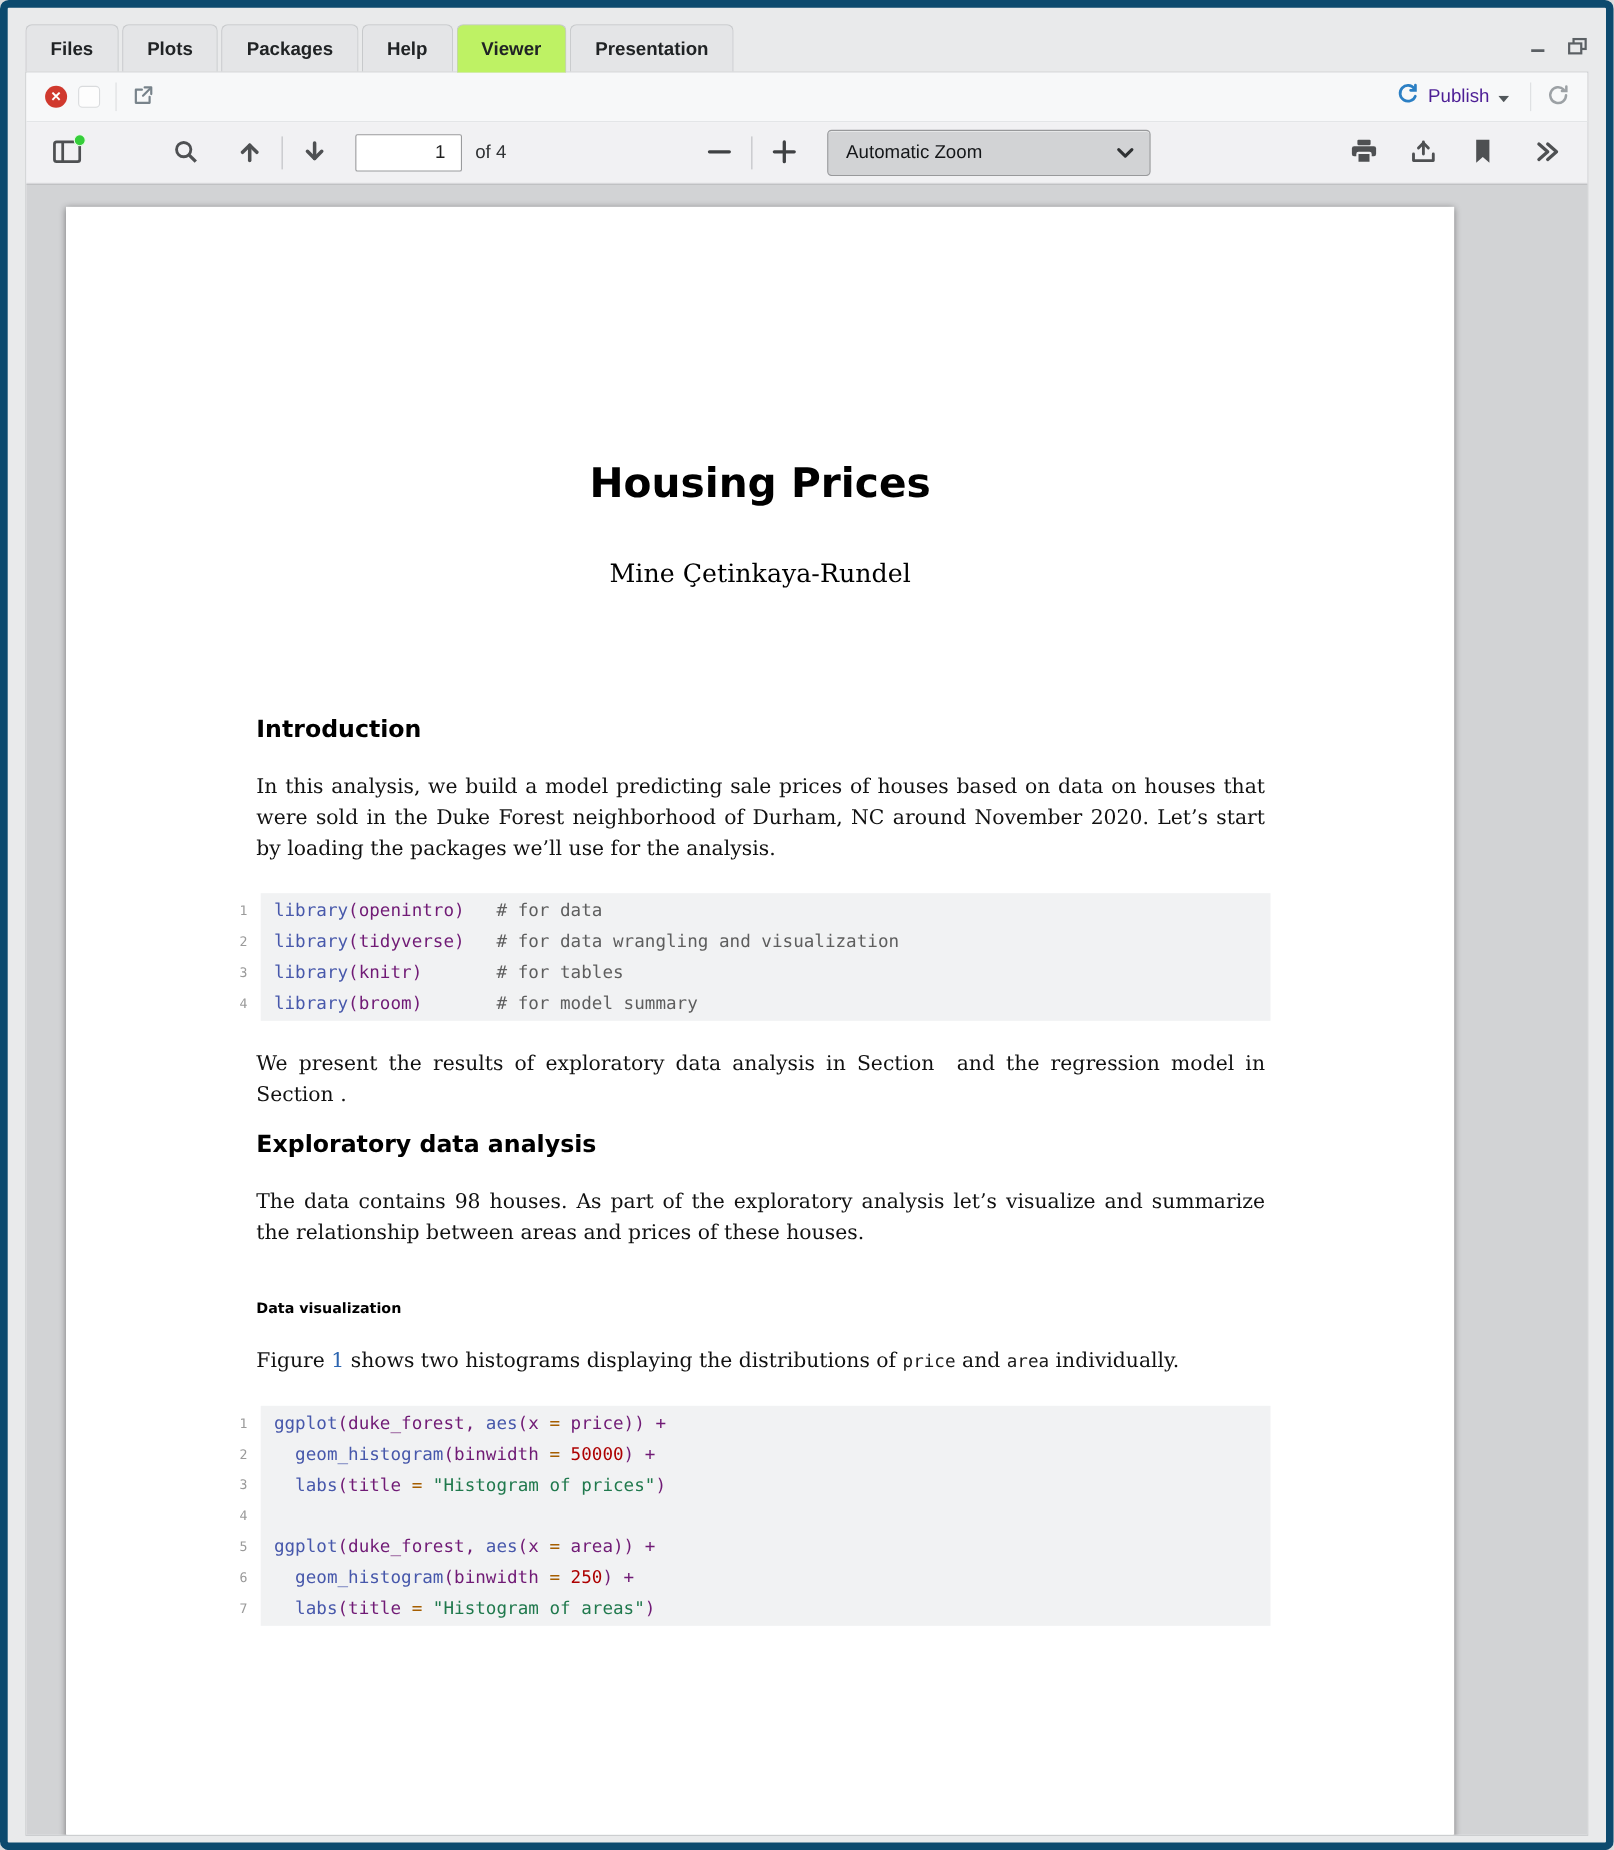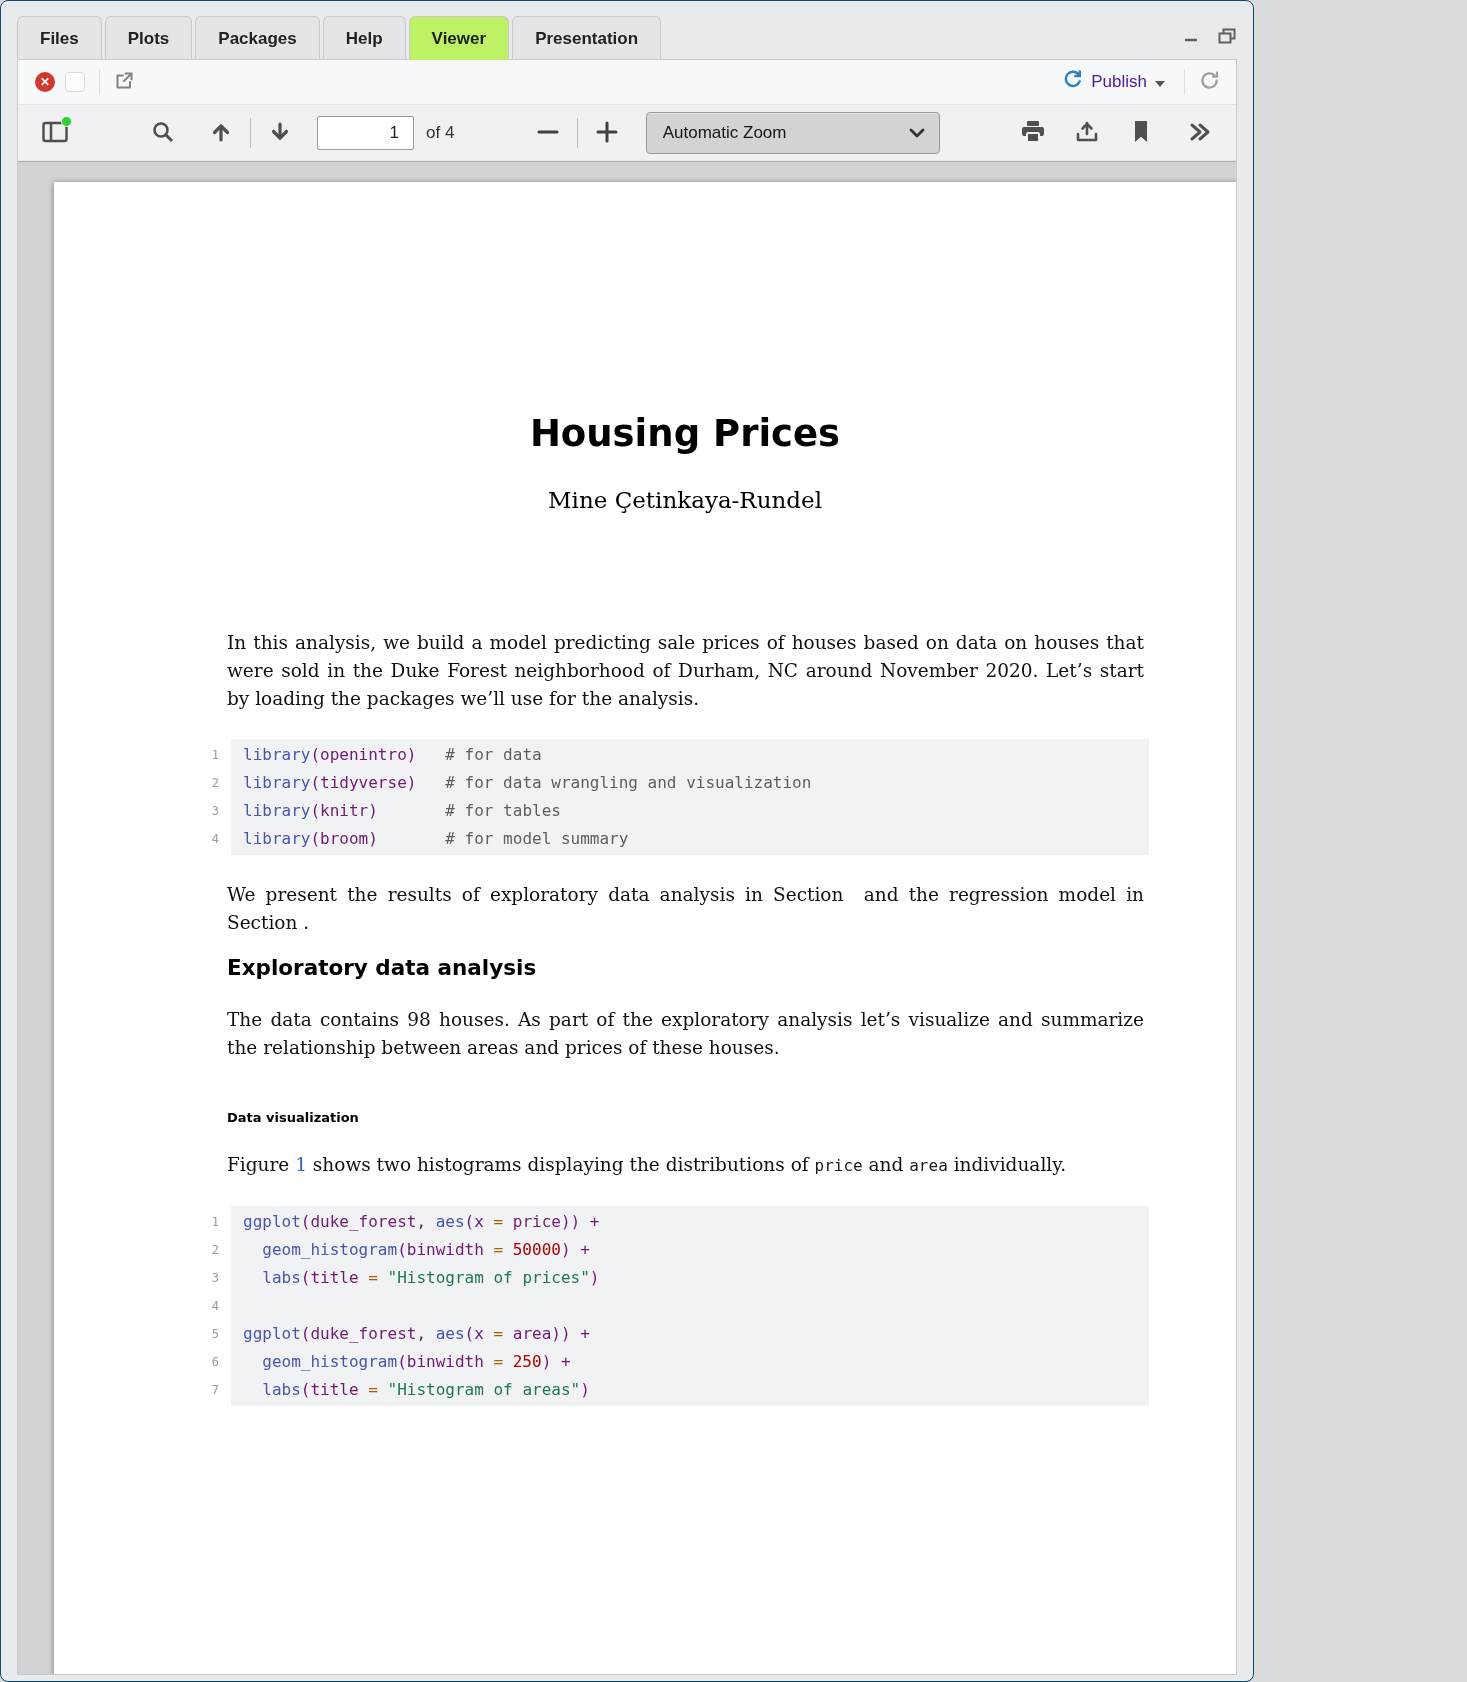--- a/index.html
+++ b/index.html
@@ -1,16 +1,16 @@
 <!DOCTYPE html>
 <html><head>
 <meta charset="utf-8">
 <style>
   html,body{margin:0;padding:0;background:#DADBDC;}
-  .app{width:1254px;height:1682px;background:#E9EAEB;border:1px solid #0c4a6e;border-radius:8px;
+  .app{width:1467px;height:1682px;background:#E9EAEB;border:7px solid #0c4a6e;border-radius:8px;
        overflow:hidden;box-sizing:border-box;display:flex;flex-direction:column;
        font-family:"Liberation Sans",sans-serif;}
 
   
   .tabrow{height:58px;display:flex;align-items:flex-end;padding:0 16px;flex:none;}
   .tabs{display:flex;align-items:flex-end;}
   .tab{height:44px;box-sizing:border-box;border:1px solid #C7C9CB;border-bottom:none;
        border-radius:6px 6px 0 0;background:#E4E5E7;display:flex;align-items:center;
        padding:0 22px;font-size:17px;font-weight:700;color:#202325;margin-right:3px;
        position:relative;top:1px;cursor:default;}
@@ -52,21 +52,21 @@
           display:flex;align-items:center;justify-content:space-between;padding:0 14px 0 16px;
           font-family:"Liberation Sans",sans-serif;font-size:17px;color:#141618;margin-left:18px;
           box-shadow:inset 0 1px 0 rgba(255,255,255,.45);cursor:pointer;}
 
   
   .viewer{flex:1;background:#D2D3D5;overflow:hidden;position:relative;min-height:0;}
   .page{position:absolute;left:36px;top:20px;width:1262px;height:1720px;background:#fff;
         box-shadow:0 1px 6px rgba(0,0,0,.45);}
   .doc-title{margin-top:230px;text-align:center;font-family:"DejaVu Sans",sans-serif;
              font-weight:700;font-size:37px;color:#000;}
-  .doc-author{margin-top:32px;text-align:center;font-family:"DejaVu Serif",serif;
+  .doc-author{margin-top:48px;text-align:center;font-family:"DejaVu Serif",serif;
               font-size:23px;color:#000;}
   .docbody{margin-top:116px;}
   .dheading{font-family:"DejaVu Sans",sans-serif;font-weight:700;color:#000;
             margin:48px 172px 0 173px;}
   .dheading.h2{font-size:21.5px;margin-top:18px;}
   .dheading.h3{font-size:13px;}
   .docbody > .dheading:first-child{margin-top:0;}
   .dpara{font-family:"DejaVu Serif",serif;font-size:18.5px;line-height:28px;color:#111;
          text-align:justify;margin:26px 172px 0 173px;}
   .run-code{font-family:"DejaVu Sans Mono",monospace;font-size:16px;color:#1A1A1A;}
@@ -252,20 +252,21 @@
           </svg>
         </span>
       </button>
     </div>
 
     <div class="viewer">
       <div class="page">
         <div class="doc-title">Housing Prices</div>
         <div class="doc-author">Mine Çetinkaya-Rundel</div>
         <div class="docbody">
+            <div class="dheading h2">Introduction</div>
             <p class="dpara"><span>In this analysis, we build a model predicting sale prices of houses based on data on houses that were sold in the Duke Forest neighborhood of Durham, NC around November 2020. Let’s start by loading the packages we’ll use for the analysis.</span></p>
             <div class="codewrap">
               <div class="gutter">
                 <div>1</div>
                 <div>2</div>
                 <div>3</div>
                 <div>4</div>
               </div>
               <div class="codepre"><div class="codeline"><span class="tk-fu">library</span><span class="tk-pl">(openintro)</span><span class="tk-pl">   </span><span class="tk-co"># for data</span></div><div class="codeline"><span class="tk-fu">library</span><span class="tk-pl">(tidyverse)</span><span class="tk-pl">   </span><span class="tk-co"># for data wrangling and visualization</span></div><div class="codeline"><span class="tk-fu">library</span><span class="tk-pl">(knitr)</span><span class="tk-pl">       </span><span class="tk-co"># for tables</span></div><div class="codeline"><span class="tk-fu">library</span><span class="tk-pl">(broom)</span><span class="tk-pl">       </span><span class="tk-co"># for model summary</span></div></div>
             </div>

